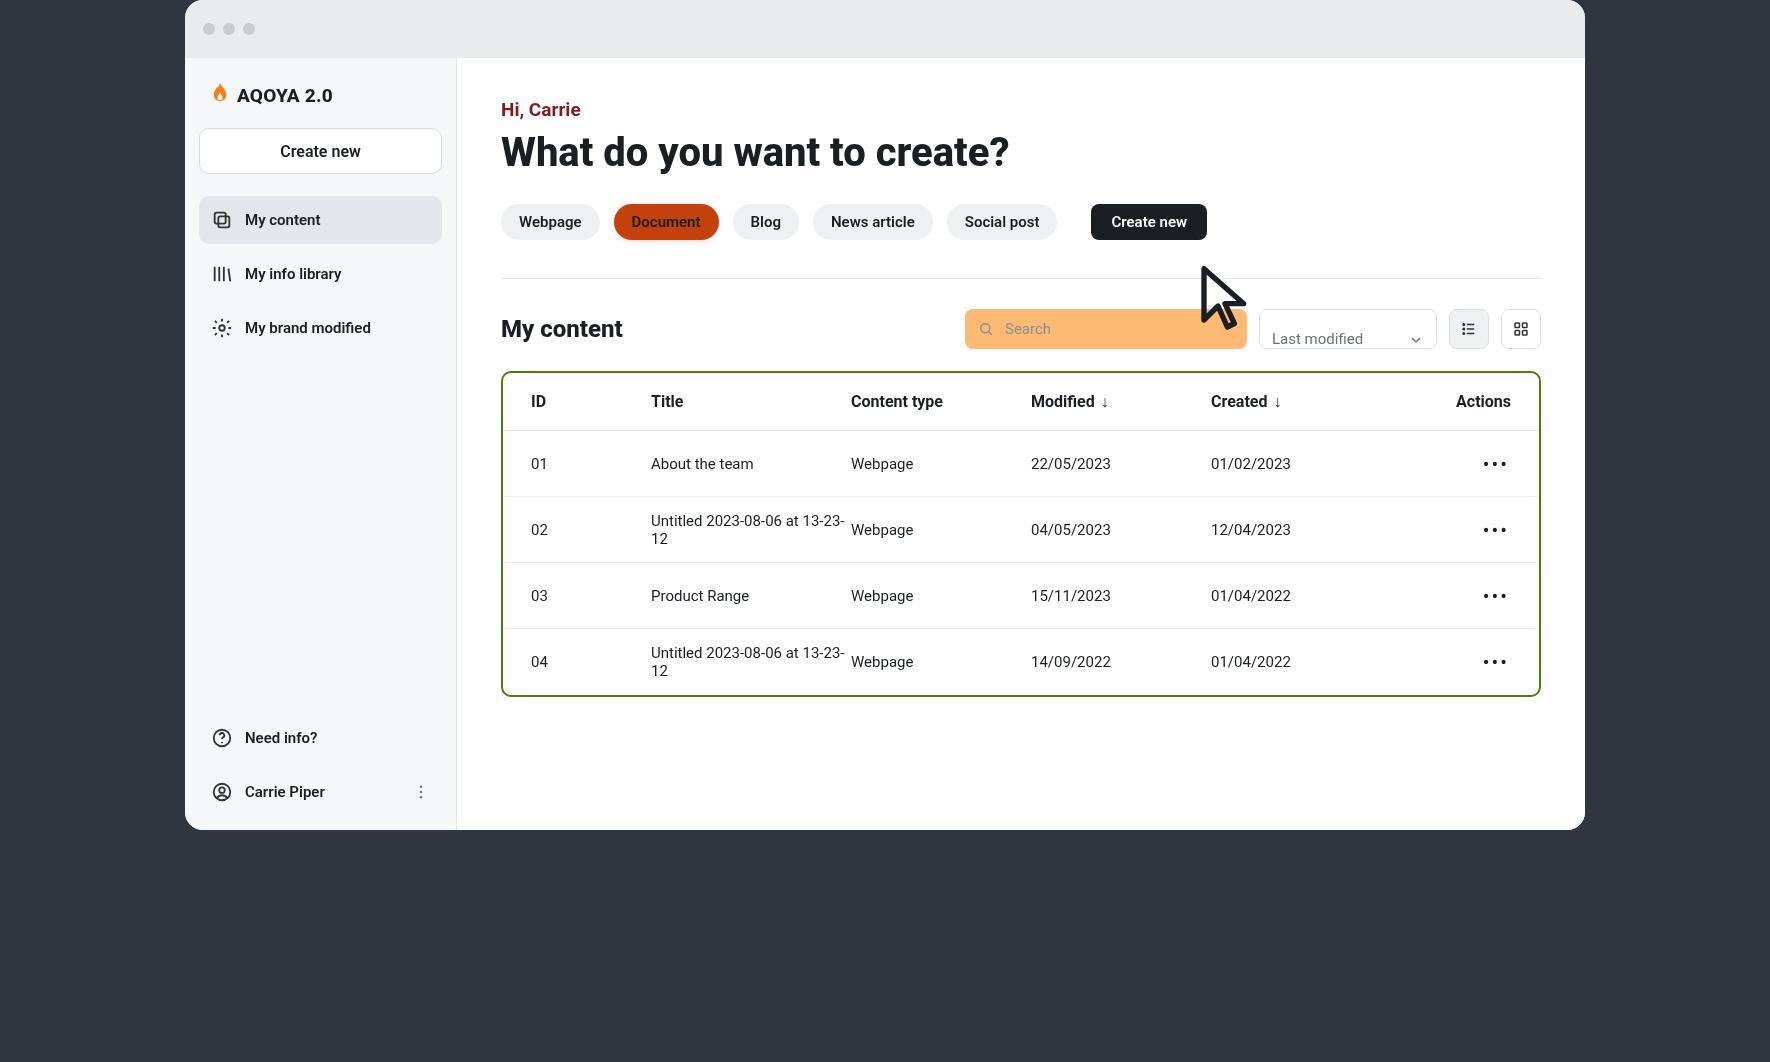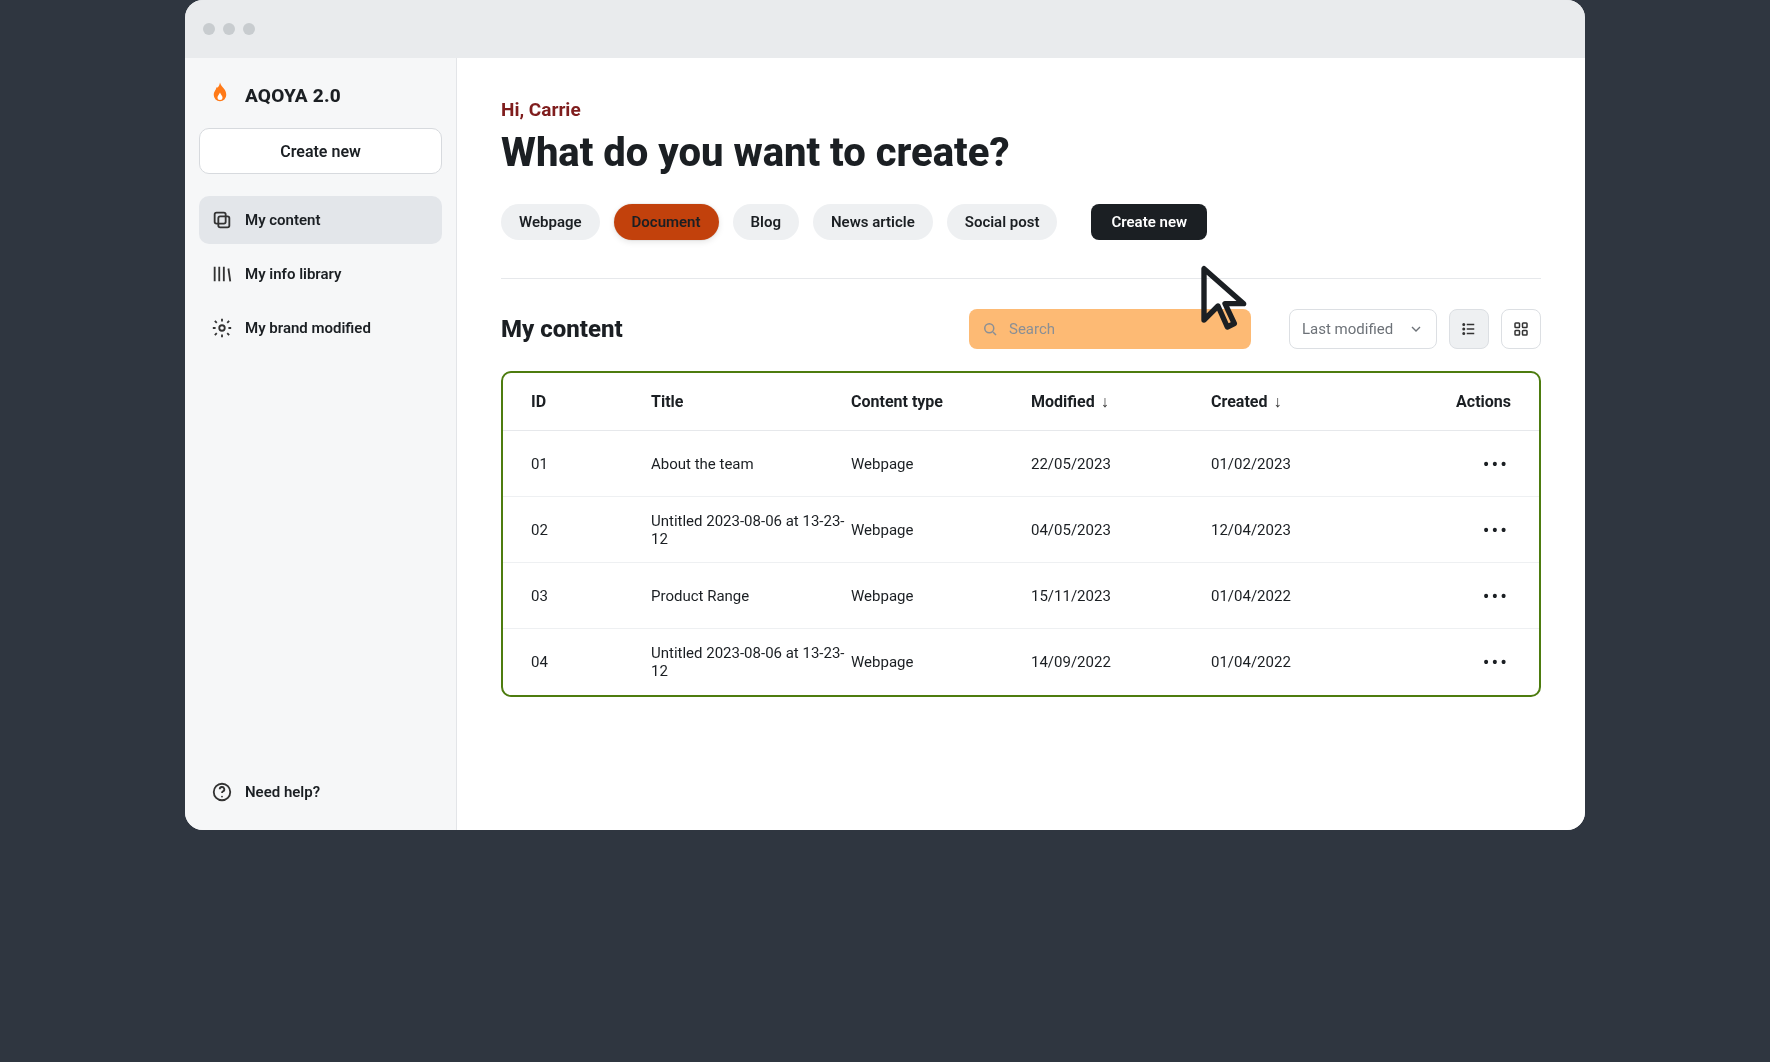--- a/index.html
+++ b/index.html
@@ -34,21 +34,21 @@
     width: 272px;
     background: #f6f7f8;
     border-right: 1px solid #e3e5e8;
     display: flex;
     flex-direction: column;
     padding: 18px 14px 14px 14px;
   }
   .brand {
     display: flex;
     align-items: center;
-    gap: 10px;
+    gap: 2px;
     padding: 4px 6px 18px 6px;
   }
   .brand-logo {
     width: 30px; height: 30px;
     display: flex; align-items: center; justify-content: center;
   }
   .brand-name { font-size: 19px; font-weight: 800; color: #1b1f23; letter-spacing: .2px; }
   .btn-create-side {
     background: #fff;
     border: 1px solid #d7dade;
@@ -125,25 +125,25 @@
     width: 282px; height: 40px;
     background: #fdba74; border-radius: 8px;
     padding: 0 12px;
   }
   .search input {
     border: none; background: transparent; outline: none;
     font-size: 15px; color: #333; width: 100%;
   }
   .search input::placeholder { color: #8a8f95; }
   .sort {
-    display: flex; align-items: center; justify-content: space-between;
-    width: 148px; height: 40px;
+    display: flex; align-items: flex-end; justify-content: space-between;
+    width: 178px; height: 40px;
     border: 1px solid #dcdfe3; border-radius: 8px;
     padding: 0 12px; color: #6d7278; font-size: 15px;
-    cursor: pointer; background: #fff; margin-left: 26px;
+    cursor: pointer; background: #fff;
   }
   .view-toggle {
     width: 40px; height: 40px;
     border: 1px solid #dcdfe3; border-radius: 8px;
     display: flex; align-items: center; justify-content: center;
     cursor: pointer; background: #fff; color: #333;
   }
   .view-toggle.active { background: #eef0f2; }
   .table {
     margin-top: 22px;
@@ -242,21 +242,38 @@
 
       <div class="side-bottom">
         <div class="side-row">
           <span class="nav-icon">
             <svg viewBox="0 0 24 24" width="22" height="22" fill="none" stroke="currentColor" stroke-width="2">
                 <circle cx="12" cy="12" r="9"></circle>
                 <path d="M9.5 9a2.5 2.5 0 1 1 3.5 2.3c-.9.4-1 1-1 1.7"></path>
                 <circle cx="12" cy="17" r="1" fill="currentColor" stroke="none"></circle>
               </svg>
           </span>
-          <span>Need help?</span>
+          <span>Need info?</span>
+        </div>
+        <div class="side-row">
+          <span class="nav-icon">
+            <svg viewBox="0 0 24 24" width="22" height="22" fill="none" stroke="currentColor" stroke-width="2">
+                <circle cx="12" cy="12" r="9"></circle>
+                <circle cx="12" cy="10" r="3"></circle>
+                <path d="M6 19c1.5-2.5 4-3.5 6-3.5s4.5 1 6 3.5"></path>
+              </svg>
+          </span>
+          <span>Carrie Piper</span>
+          <span class="trail">
+            <svg viewBox="0 0 24 24" width="18" height="18" fill="currentColor">
+                <circle cx="12" cy="5" r="1.8"></circle>
+                <circle cx="12" cy="12" r="1.8"></circle>
+                <circle cx="12" cy="19" r="1.8"></circle>
+              </svg>
+          </span>
         </div>
       </div>
     </aside>
 
     <main class="main">
       <div class="greet">Hi, Carrie</div>
       <h1 class="headline">What do you want to create?</h1>
 
       <div class="chips-row">
         <button class="chip">Webpage</button>

